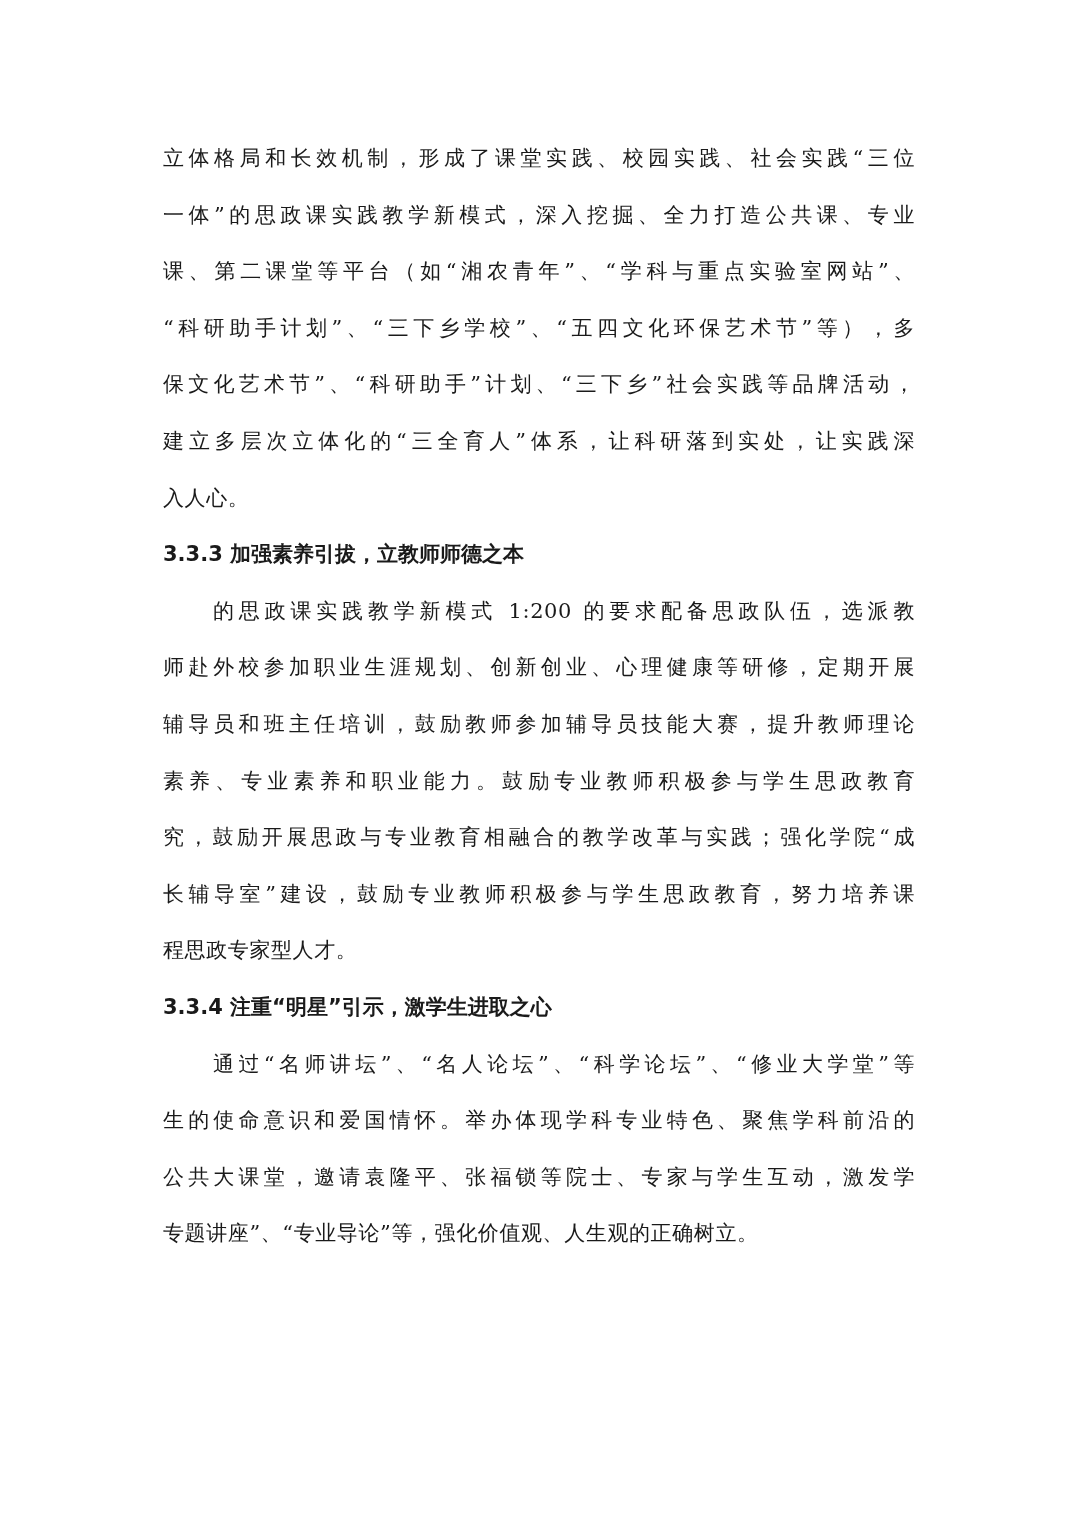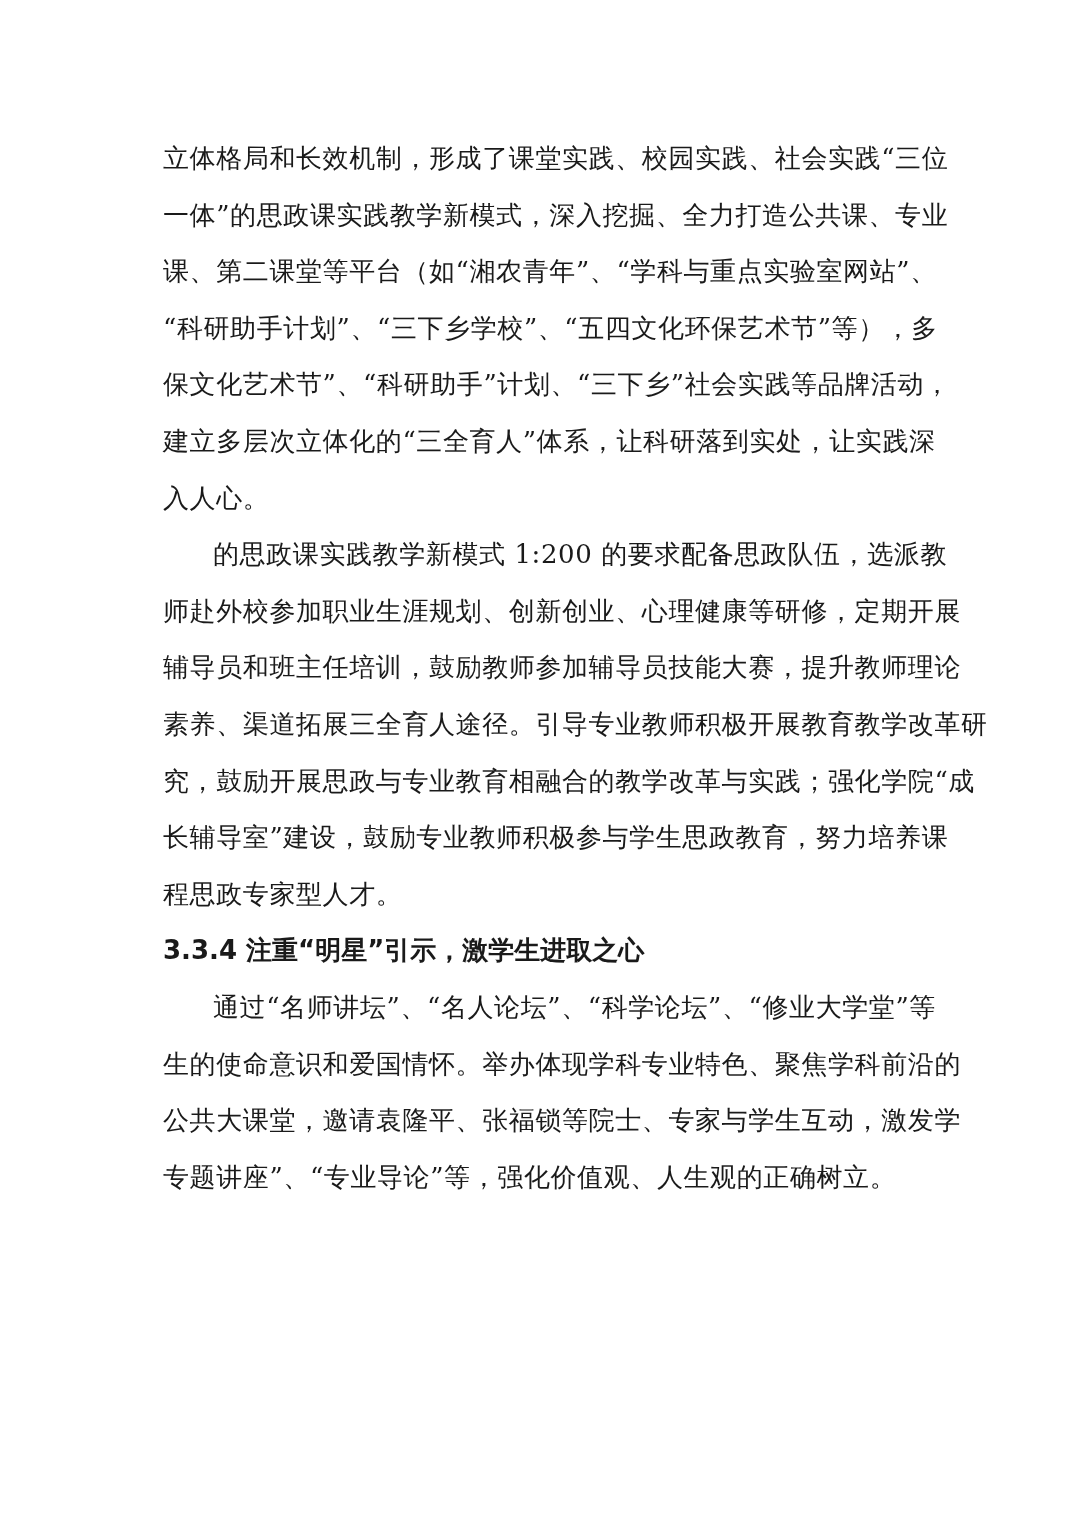--- a/index.html
+++ b/index.html
@@ -1,19 +1,19 @@
 <!DOCTYPE html>
 <html><head>
 <meta charset="utf-8">
 <style>
   html, body { margin: 0; padding: 0; background: #ffffff; }
   body { width: 1074px; height: 1520px; position: relative; overflow: hidden;
          font-family: "DejaVu Serif", "Liberation Serif", serif; color: #1a1a1a; }
   .page { position: absolute; left: 163px; top: 136px; width: 752px; }
-  .line { height: 56.6px; line-height: 44px; font-size: 26px; white-space: nowrap;
+  .line { height: 56.6px; line-height: 44px; font-size: 21px; white-space: nowrap;
           letter-spacing: 0.6px; text-align: justify; text-align-last: justify; }
   .line.last { text-align-last: left; }
   .indent { padding-left: 50px; }
   .heading { font-family: "DejaVu Sans", "Liberation Sans", sans-serif; font-weight: bold;
              text-align-last: left; letter-spacing: 0px; }
 </style>
 </head>
 <body>
 
 <div class="page">
@@ -21,26 +21,27 @@
   <div>
     <div class="line">立体格局和长效机制，形成了课堂实践、校园实践、社会实践“三位</div>
     <div class="line">一体”的思政课实践教学新模式，深入挖掘、全力打造公共课、专业</div>
     <div class="line">课、第二课堂等平台（如“湘农青年”、“学科与重点实验室网站”、</div>
     <div class="line">“科研助手计划”、“三下乡学校”、“五四文化环保艺术节”等），多</div>
     <div class="line">保文化艺术节”、“科研助手”计划、“三下乡”社会实践等品牌活动，</div>
     <div class="line">建立多层次立体化的“三全育人”体系，让科研落到实处，让实践深</div>
     <div class="line last">入人心。</div>
   </div>
 
+  <div class="line heading">3.3.3 加强素养引拔，立教师师德之本</div>
 
   <div>
     <div class="line indent">的思政课实践教学新模式 1:200 的要求配备思政队伍，选派教</div>
     <div class="line">师赴外校参加职业生涯规划、创新创业、心理健康等研修，定期开展</div>
     <div class="line">辅导员和班主任培训，鼓励教师参加辅导员技能大赛，提升教师理论</div>
-    <div class="line">素养、渠道拓展三全育人途径。引导专业教师积极开展教育教学改革研</div>
+    <div class="line">素养、专业素养和职业能力。鼓励专业教师积极参与学生思政教育</div>
     <div class="line">究，鼓励开展思政与专业教育相融合的教学改革与实践；强化学院“成</div>
     <div class="line">长辅导室”建设，鼓励专业教师积极参与学生思政教育，努力培养课</div>
     <div class="line last">程思政专家型人才。</div>
   </div>
 
   <div class="line heading">3.3.4 注重“明星”引示，激学生进取之心</div>
 
   <div>
     <div class="line indent">通过“名师讲坛”、“名人论坛”、“科学论坛”、“修业大学堂”等</div>
     <div class="line">生的使命意识和爱国情怀。举办体现学科专业特色、聚焦学科前沿的</div>

